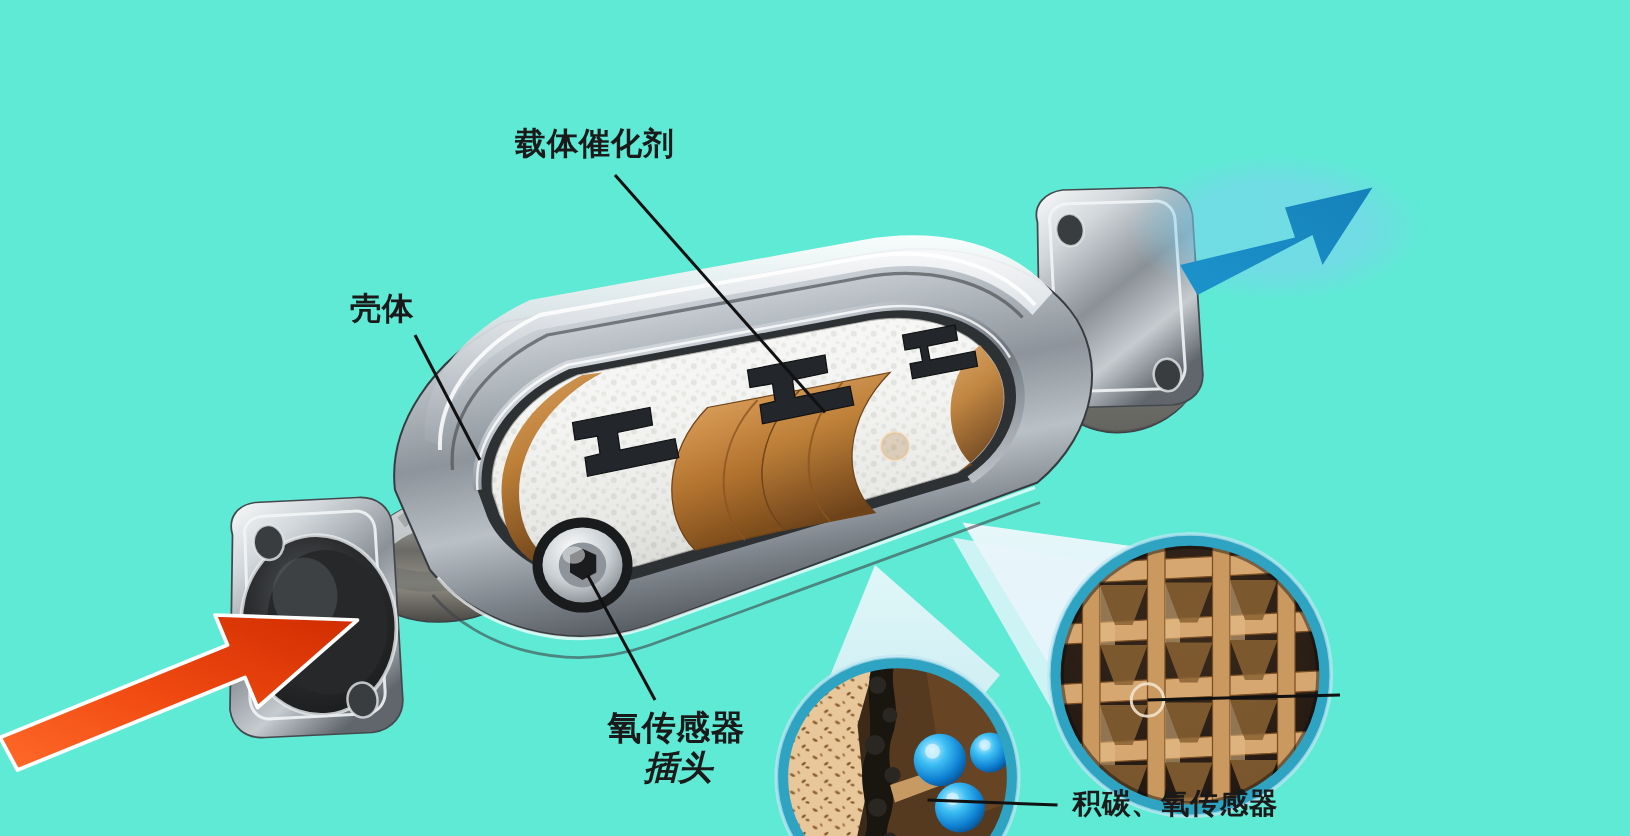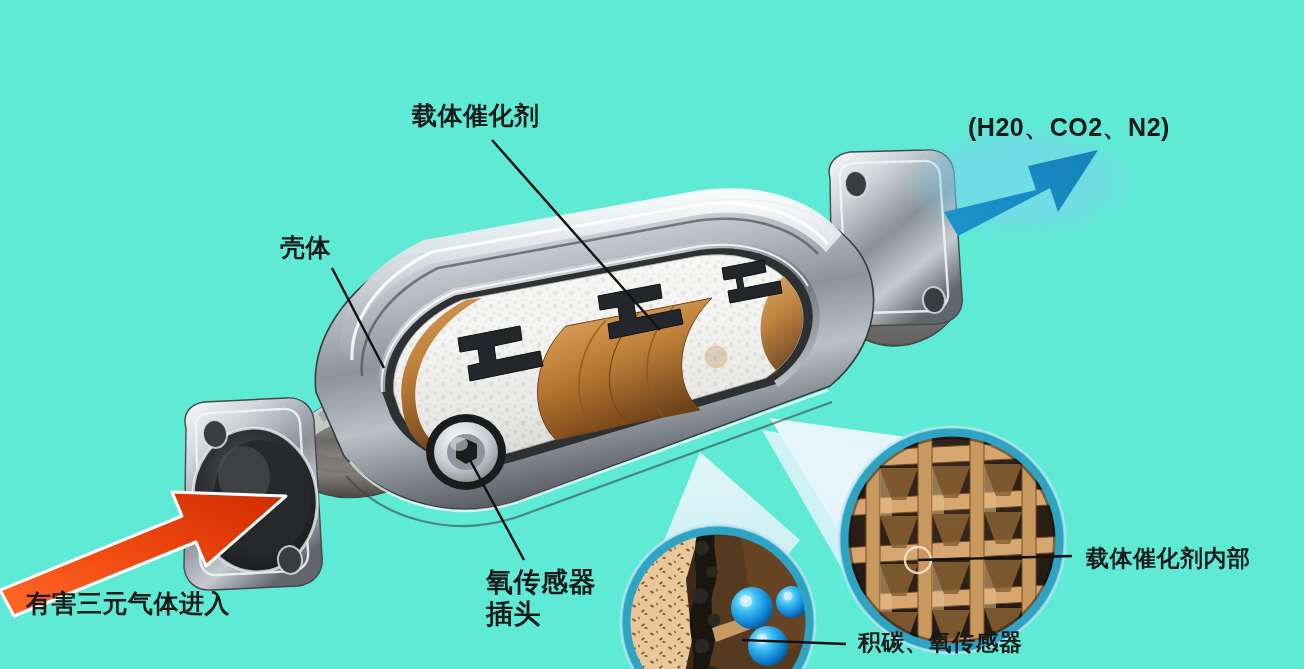--- a/index.html
+++ b/index.html
@@ -400,23 +400,20 @@
       <line x1="1072" y1="556" x2="918" y2="560"></line>
       <line x1="846" y1="644" x2="742" y2="640"></line>
     </g>
   </svg>
 
   <div class="label big" style="left:412px; top:100px;">载体催化剂</div>
 
   <div class="label big" style="left:280px; top:232px;">壳体</div>
 
   <div class="label mid center" style="left:486px; top:566px;">氧传感器</div>
-  <div class="label mid center" style="left:486px; top:598px;">插头</div>
-
-  <div class="label big" style="left:26px; top:588px;">有害三元气体进入</div>
-
-  <div class="label big" style="left:968px; top:112px;">(H20、CO2、N2)</div>
-
-  <div class="label small" style="left:1086px; top:544px;">载体催化剂内部</div>
+  <div class="label mid center" style="left:515px; top:598px;font-style:italic;">插头</div>
+
+
+
 
   <div class="label small" style="left:858px; top:628px;">积碳、氧传感器</div>
 
 </div>
 
 </body></html>

